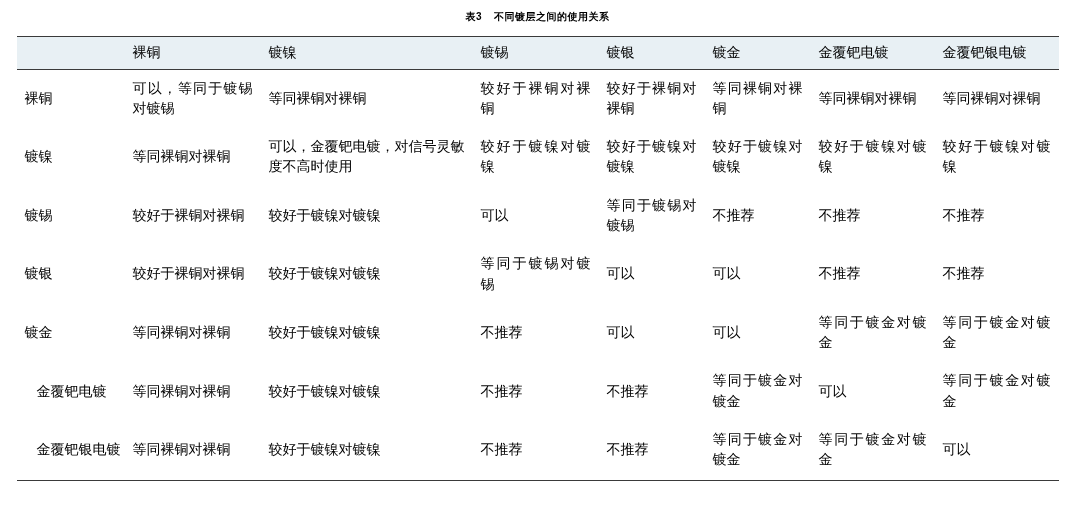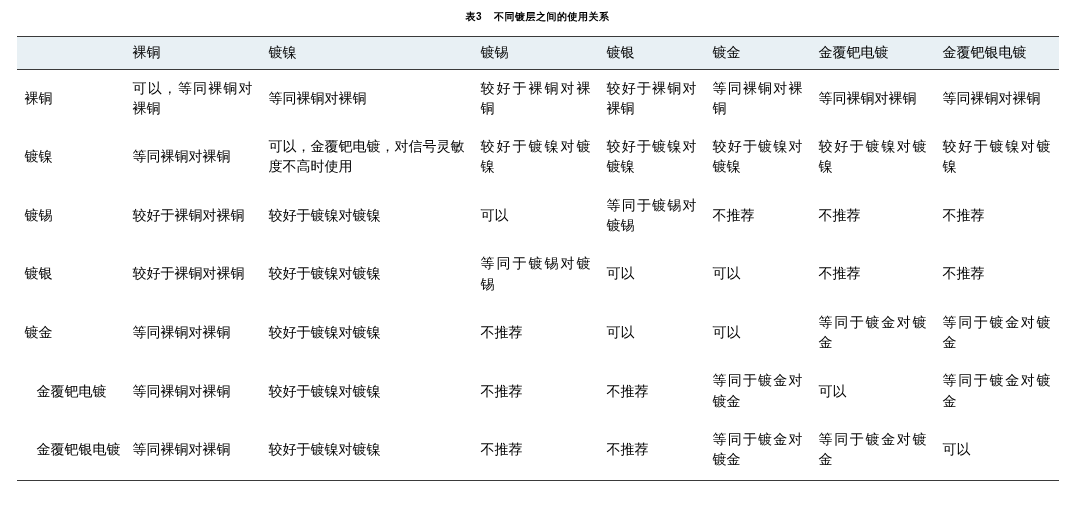--- a/index.html
+++ b/index.html
@@ -108,21 +108,21 @@
         <th>镀金</th>
         <th>金覆钯电镀</th>
         <th>金覆钯银电镀</th>
       </tr>
     </thead>
     <tbody>
 
       <tr>
         <td class="row-head">裸铜</td>
         <td>
-            <span class="cell-just">可以，等同裸铜对裸铜</span>
+            <span class="cell-just">可以，等同于镀锡对镀锡</span>
           </td>
         <td>
             <span class="cell-just">等同裸铜对裸铜</span>
           </td>
         <td>
             <span class="cell-just">较好于裸铜对裸铜</span>
           </td>
         <td>
             <span class="cell-just">较好于裸铜对裸铜</span>
           </td>

